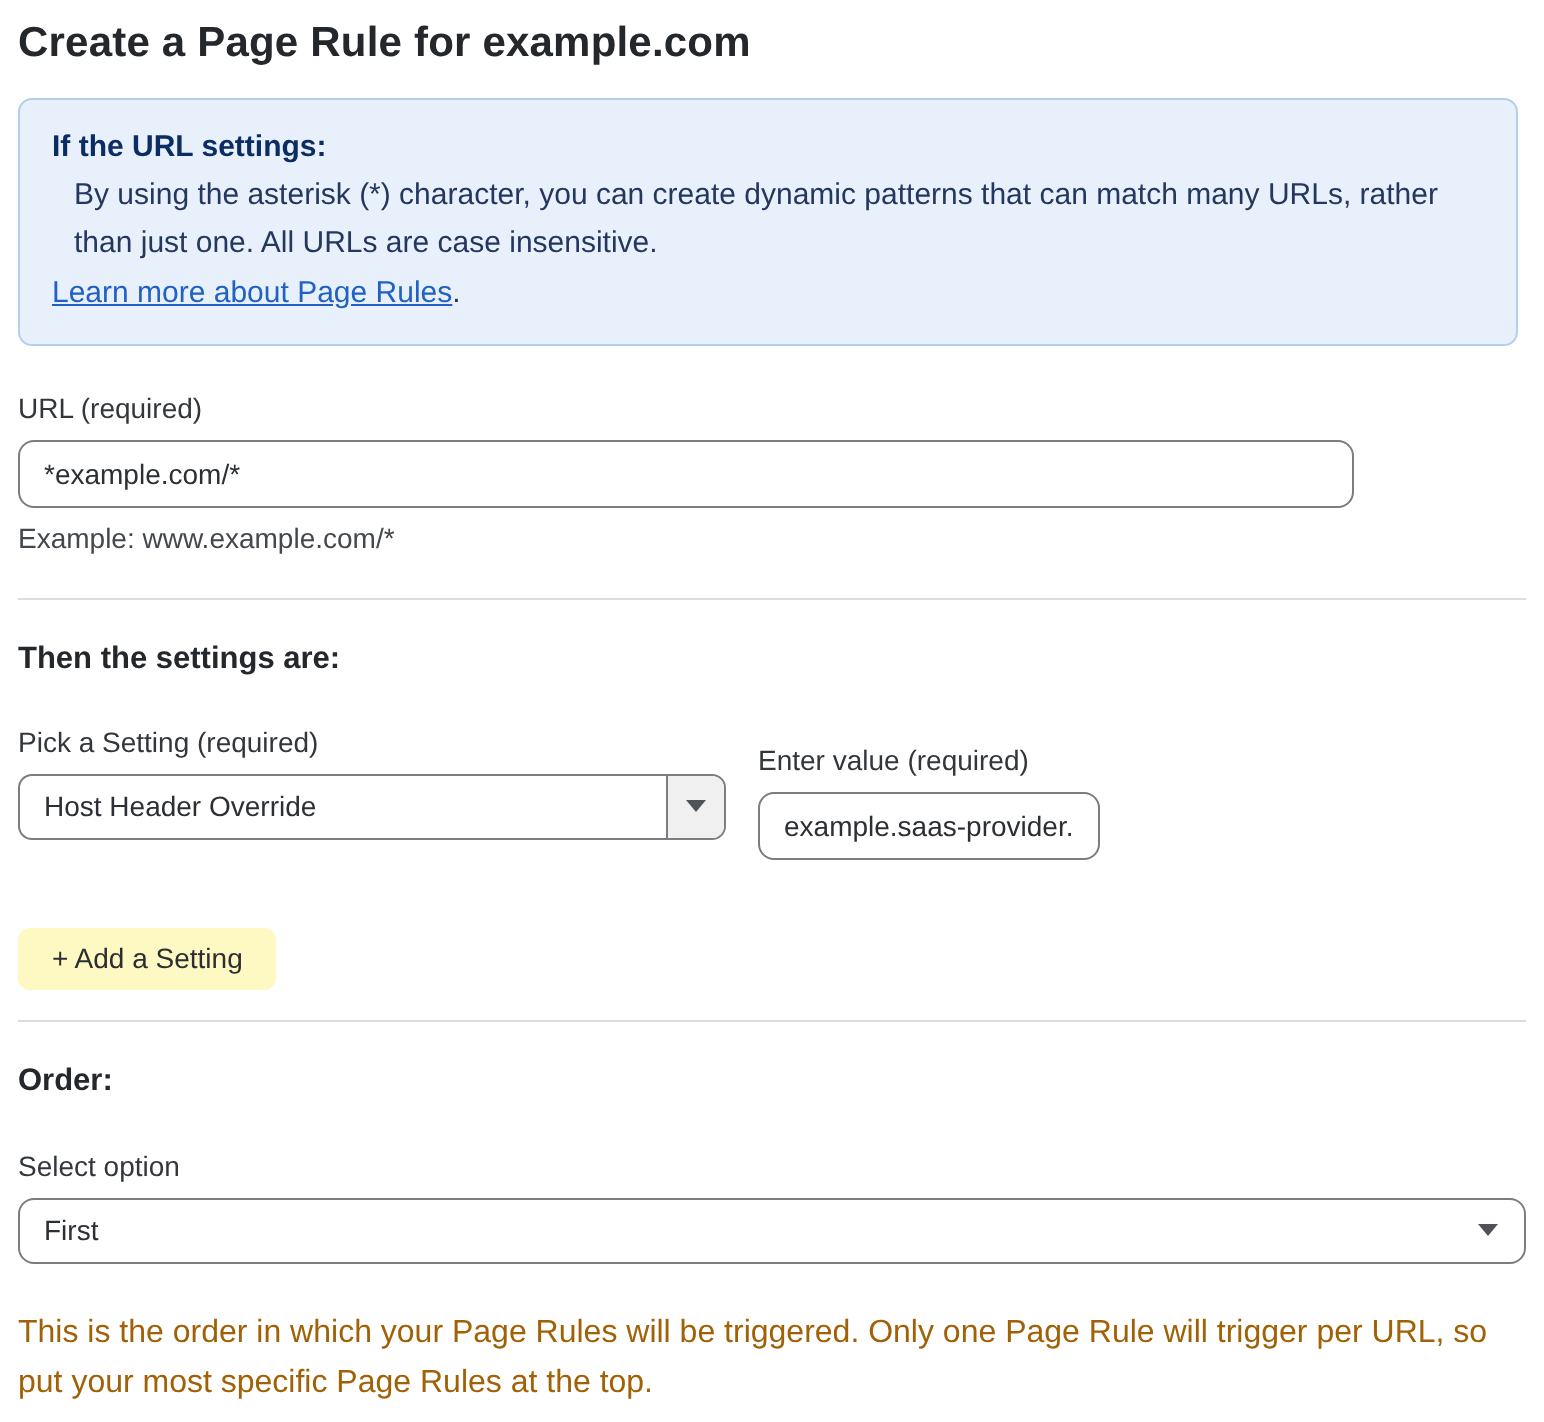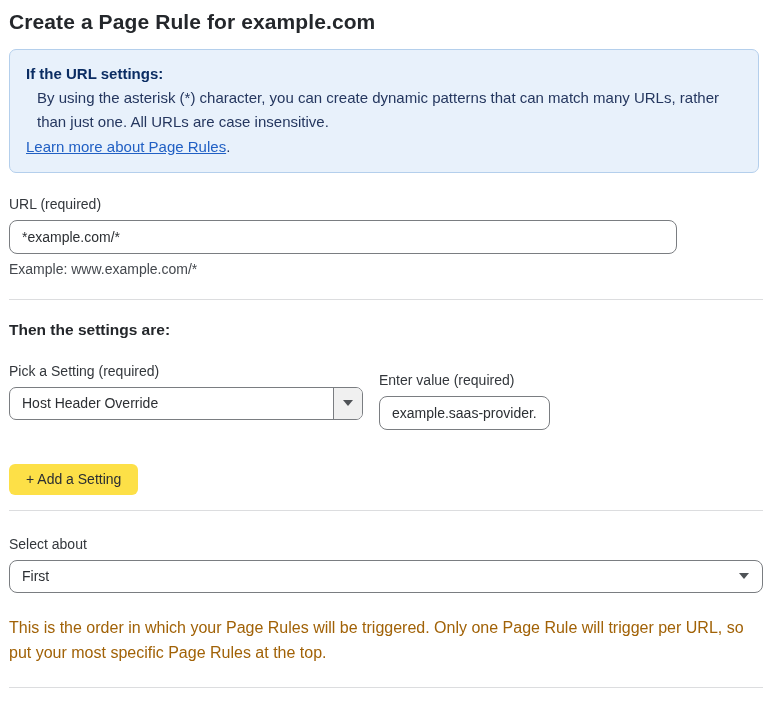--- a/index.html
+++ b/index.html
@@ -141,21 +141,21 @@
     justify-content: center;
     border: none;
     border-radius: 6px;
     height: 31px;
     padding: 0 17px;
     font-size: 14px;
     font-family: "Liberation Sans", "DejaVu Sans", sans-serif;
     cursor: pointer;
     white-space: nowrap;
   }
-  .btn-gray { background: #fde047; color: #2b2e32; }
+  .btn-gray { background: #fef9c3; color: #2b2e32; }
   .add-setting-btn { margin-top: 34px; }
   
   .order-label { margin-top: 25px; }
   .order-select { width: 754px; border-radius: 8px; }
   .order-caret-wrap {
     display: flex;
     align-items: center;
     padding-right: 13px;
   }
   .order-help {
@@ -200,22 +200,23 @@
     <div class="settings-col-value">
       <div class="field-label">Enter value (required)</div>
       <input type="text" class="text-input value-input" value="example.saas-provider.com" style="">
     </div>
   </div>
 
   <button class="btn btn-gray add-setting-btn">+ Add a Setting</button>
 
   <div class="divider" style="margin-top: 15px;"></div>
 
-
-  <div class="field-label order-label">Select about</div>
+  <div class="section-heading">Order:</div>
+
+  <div class="field-label order-label">Select option</div>
   <div class="select-control order-select">
     <div class="select-value">First</div>
     <div class="order-caret-wrap">
       <span class="caret"></span>
     </div>
   </div>
   <div class="order-help">This is the order in which your Page Rules will be triggered. Only one Page Rule will trigger per URL, so put your most specific Page Rules at the top.</div>
 
   <div class="divider"></div>
 

